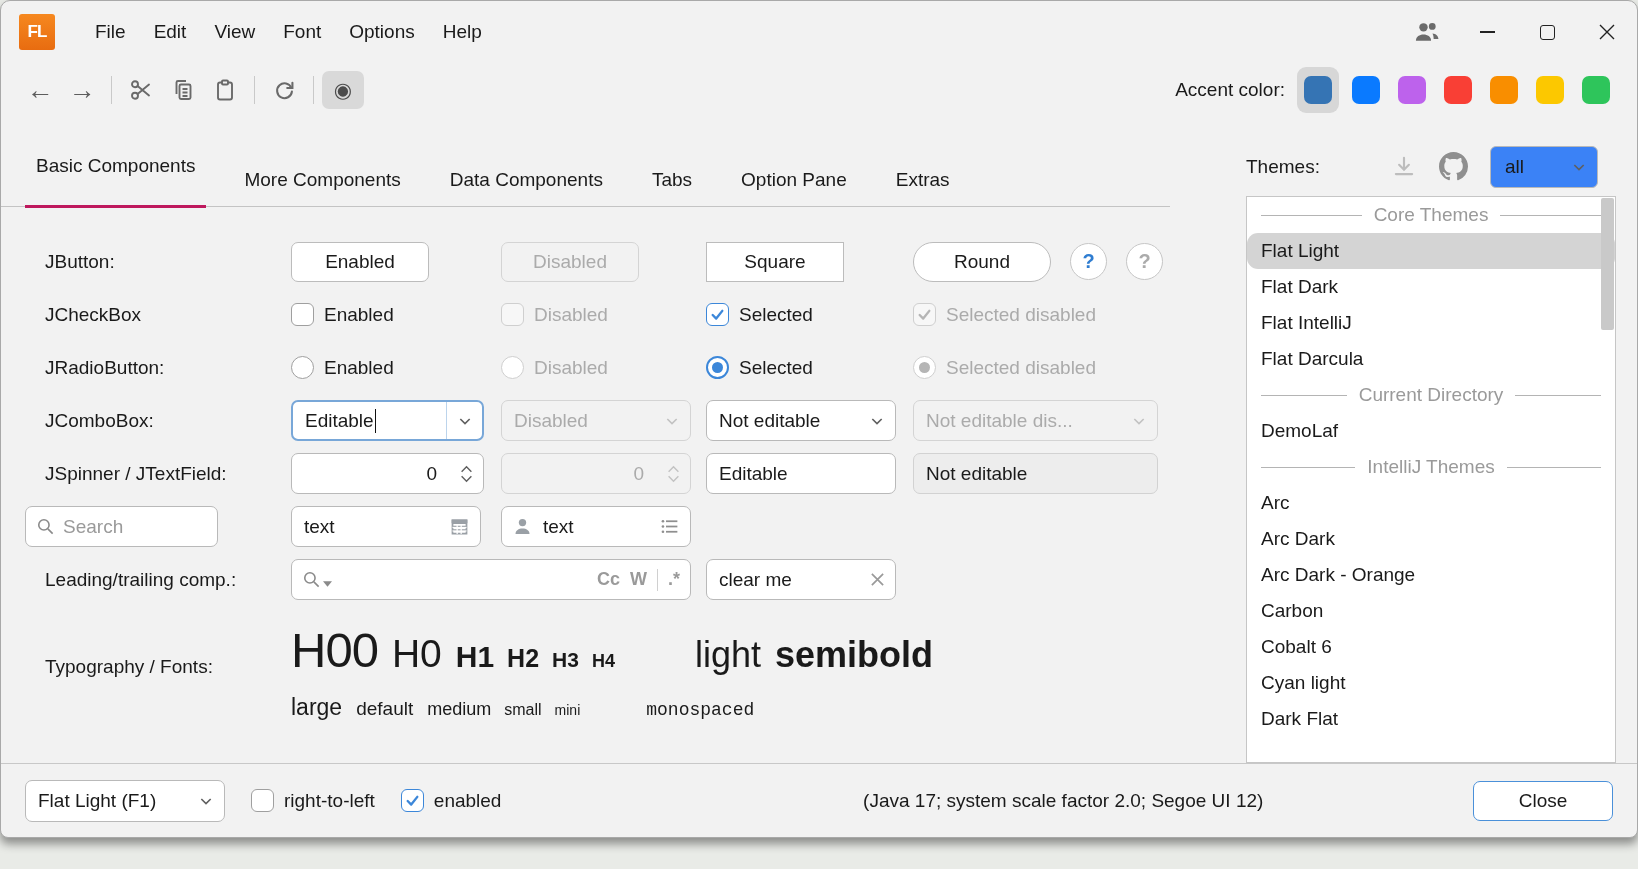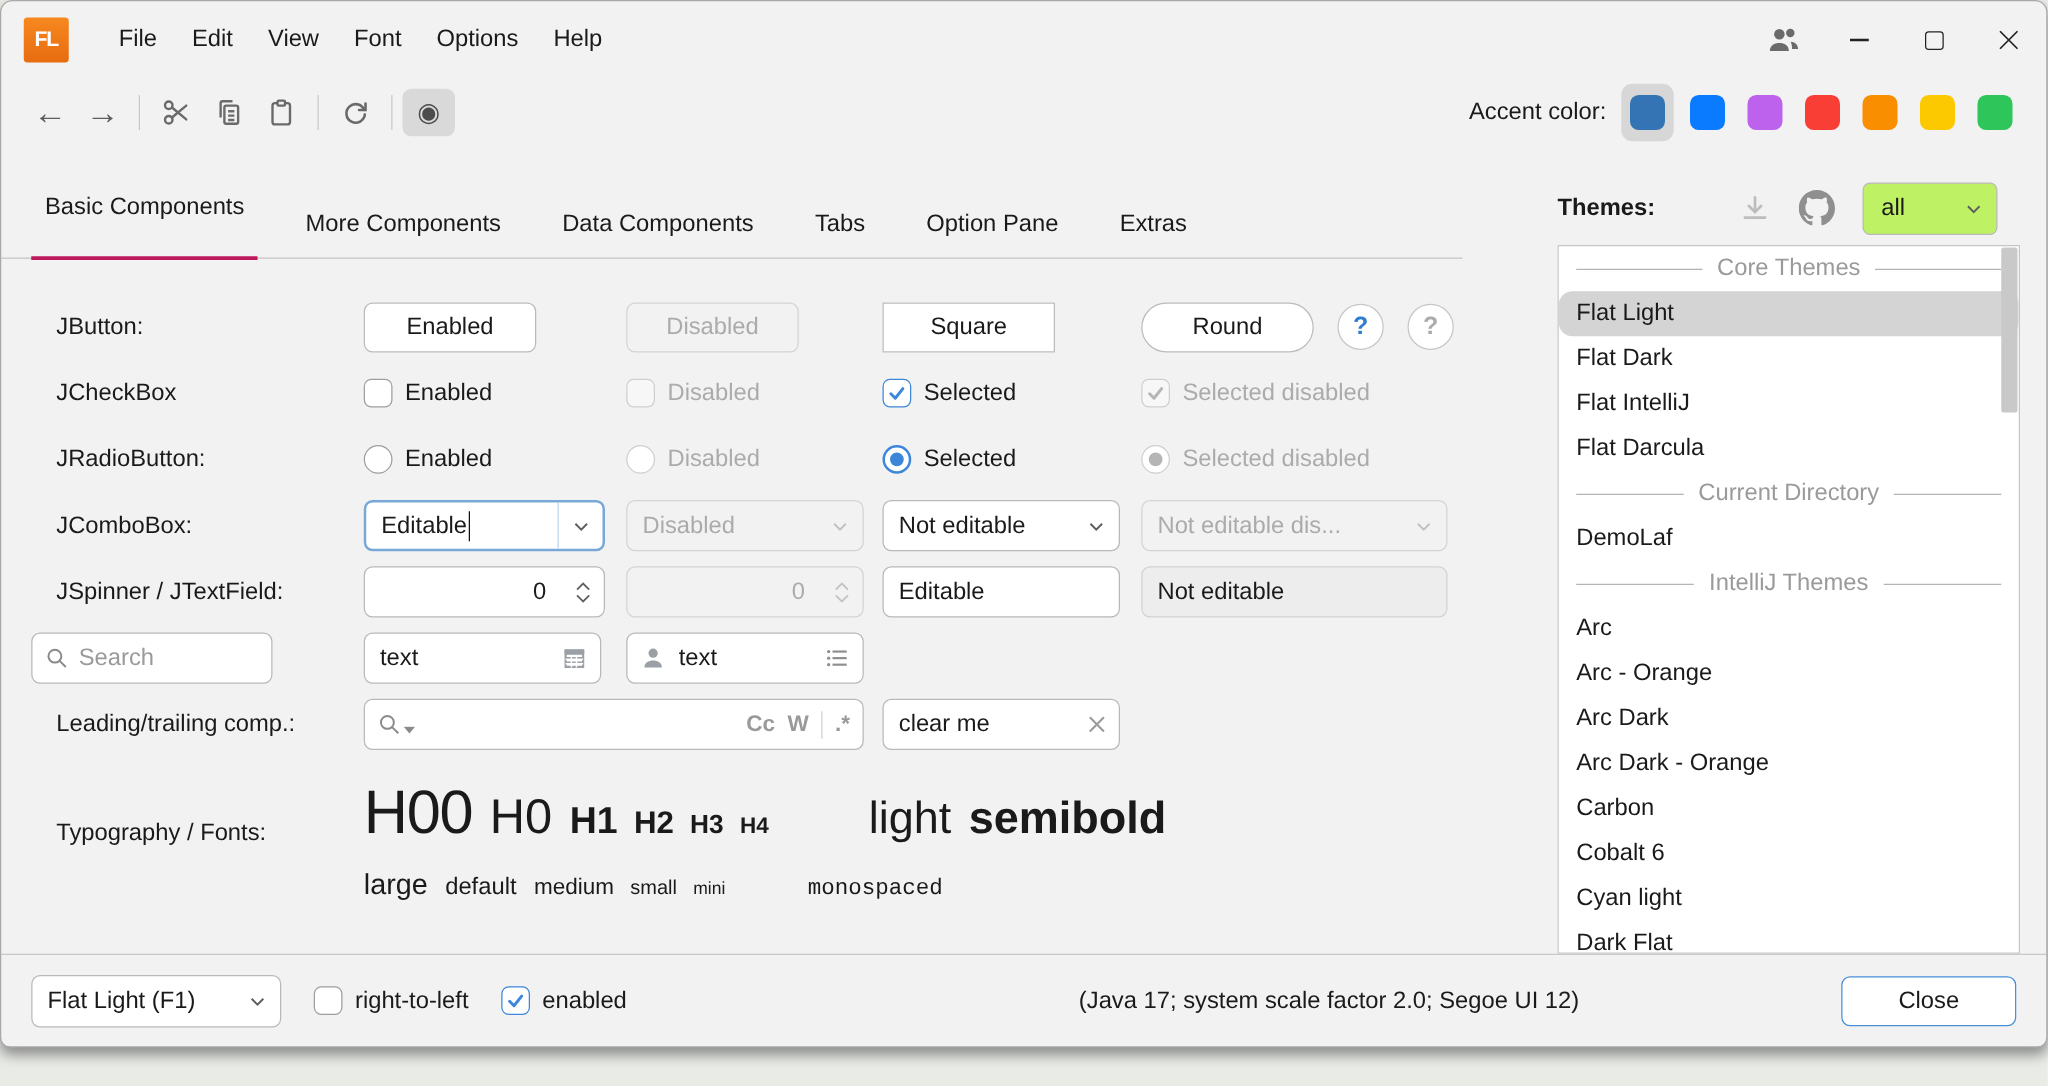--- a/index.html
+++ b/index.html
@@ -42,23 +42,23 @@
   .main-col { flex:1; min-width:0; margin-right:76px; display:flex; flex-direction:column; }
   .themes-col { width:391px; flex:0 0 auto; display:flex; flex-direction:column; padding-right:21px; }
 
   
   .tabstrip { height:90px; display:flex; align-items:flex-end; padding-left:24px; border-bottom:1px solid #c4c4c4; }
   .tab { font-size:19px; padding:0 11px 15px 11px; margin-right:27px; cursor:default; }
   .tab.active { border-bottom:3px solid #be185d; margin-bottom:-2px; padding-bottom:28px; }
 
   
   .themes-header { height:90px; display:flex; align-items:center; padding:26px 0 6px 0; }
-  .themes-label { font-size:19px;font-weight:bold; }
+  .themes-label { font-size:19px; }
   .th-icons { margin-left:auto; display:flex; align-items:center; gap:22px; margin-right:18px; }
-  .all-combo { width:108px; height:42px; background:#bef264; border:1px solid #b9b9b9; border-radius:6px;
+  .all-combo { width:108px; height:42px; background:#3b82f6; border:1px solid #b9b9b9; border-radius:6px;
     display:flex; align-items:center; padding:0 10px 0 14px; font-size:19px; }
   .all-combo svg { margin-left:auto; }
 
   
   .themes-list { position:relative; height:696px; background:#fff; border:1px solid #c6c6c6; overflow:hidden; font-size:19px; }
   .tl-item { height:36px; line-height:36px; padding-left:14px; white-space:nowrap; }
   .tl-item.selected { background:#d4d4d4;border-radius:11px; }
   .tl-sep { height:36px; display:flex; align-items:center; color:#9a9a9a; padding:0 14px; }
   .tl-sep::before,.tl-sep::after { content:""; flex:1; height:1px; background:#b4b4b4; }
   .tl-sep::before { margin-right:12px; } .tl-sep::after { margin-left:12px; }
@@ -550,21 +550,20 @@
       <div class="themes-list">
         <div class="tl-sep">Core Themes</div>
         <div class="tl-item selected">Flat Light</div>
         <div class="tl-item">Flat Dark</div>
         <div class="tl-item">Flat IntelliJ</div>
         <div class="tl-item">Flat Darcula</div>
         <div class="tl-sep">Current Directory</div>
         <div class="tl-item">DemoLaf</div>
         <div class="tl-sep">IntelliJ Themes</div>
         <div class="tl-item">Arc</div>
-        <div class="tl-item">Arc - Orange</div>
         <div class="tl-item">Arc Dark</div>
         <div class="tl-item">Arc Dark - Orange</div>
         <div class="tl-item">Carbon</div>
         <div class="tl-item">Cobalt 6</div>
         <div class="tl-item">Cyan light</div>
         <div class="tl-item">Dark Flat</div>
         <div class="tl-scroll"></div>
       </div>
     </aside>
   </div>

